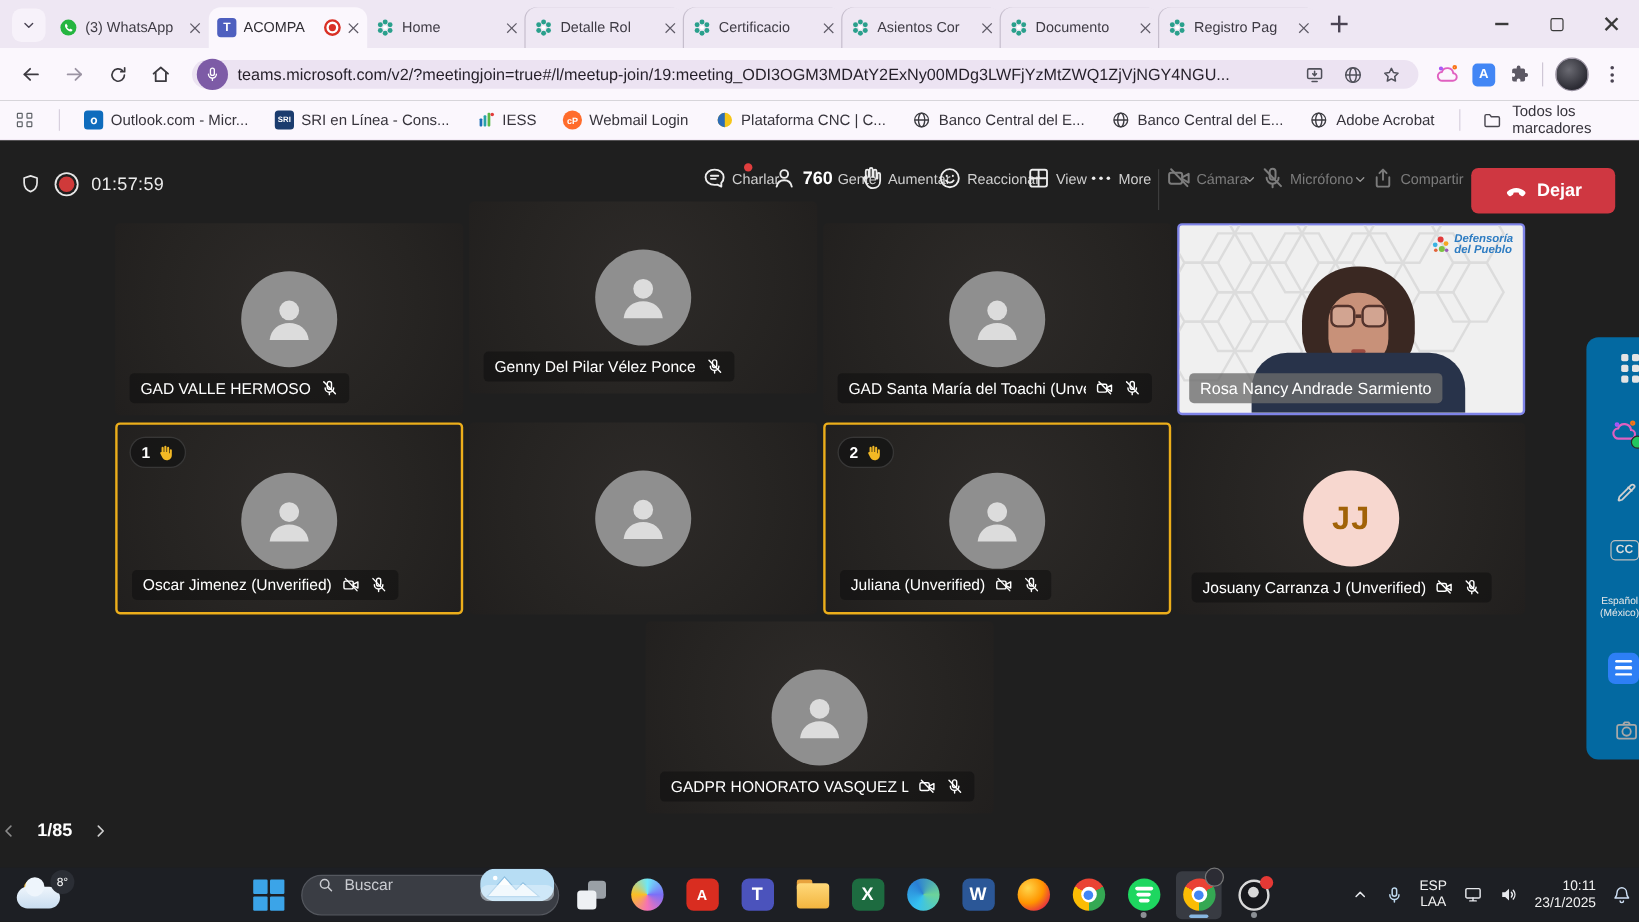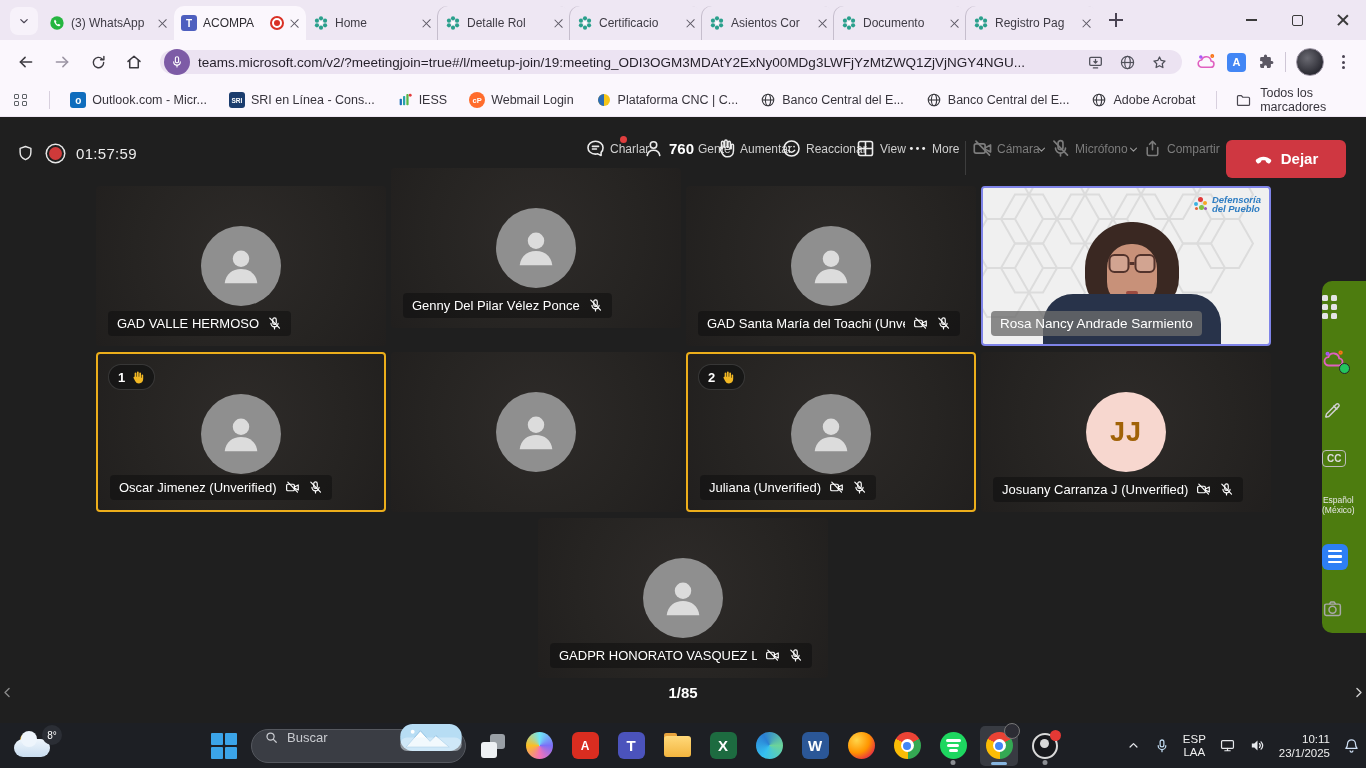--- a/index.html
+++ b/index.html
@@ -101,27 +101,27 @@
   .mouth{position:absolute;left:52%;top:103px;transform:translateX(-50%);width:12px;height:3.5px;background:#9c4b40;border-radius:2px;}
   .torso{position:absolute;left:52%;bottom:0;transform:translateX(-50%);width:178px;height:50px;background:#28334a;border-radius:30px 30px 0 0;}
   .vneck{position:absolute;left:52%;bottom:36px;transform:translateX(-50%);width:18px;height:16px;background:#b07f69;}
   .dlogo{position:absolute;right:8px;top:7px;display:flex;align-items:center;gap:5px;}
   .dots{position:relative;width:14px;height:14px;}
   .dots i{position:absolute;border-radius:50%;}
   .dlogo-text{display:flex;flex-direction:column;line-height:9px;color:#2d7cc2;font-size:9.5px;font-weight:bold;font-style:italic;text-align:left;}
   .plate.vplate{background:rgba(108,108,108,.78);left:8px;bottom:8px;font-size:13.5px;}
 
   
-  .pager{position:absolute;left:0;top:684px;width:1366px;display:flex;align-items:center;justify-content:space-between;gap:16px;color:#fff;}
+  .pager{position:absolute;left:0;top:684px;width:1366px;display:flex;align-items:center;justify-content:flex-start;gap:16px;color:#fff;}
   .pchev{color:#8a8a8a;display:flex;}
   .pchev.on{color:#cfcfcf;}
   .pnum{font-size:15px;font-weight:bold;}
 
   
-  .sidepanel{position:absolute;left:1322px;top:281px;width:44px;height:352px;background:#4d7c0f;border-radius:10px 0 0 10px;display:flex;flex-direction:column;align-items:flex-start;justify-content:space-between;padding:14px 0;box-sizing:border-box;}
+  .sidepanel{position:absolute;left:1322px;top:281px;width:44px;height:352px;background:#0369a1;border-radius:10px 0 0 10px;display:flex;flex-direction:column;align-items:flex-end;justify-content:space-between;padding:14px 0;box-sizing:border-box;}
   .sp{display:flex;align-items:center;justify-content:center;color:#cfcfcf;}
   .ccbox{border:1.6px solid #bdbdbd;border-radius:4px;color:#dcdcdc;font-size:10px;font-weight:bold;padding:2px 4px;}
   .splang{color:#e8e8e8;font-size:8.5px;line-height:10px;text-align:center;}
   .docblue{width:26px;height:26px;border-radius:6px;background:#2d7ff5;display:flex;flex-direction:column;align-items:center;justify-content:center;gap:3px;}
   .docblue i{width:14px;height:2.4px;background:#fff;border-radius:1px;}
   .griddots{display:grid;grid-template-columns:6px 6px;grid-gap:3px;}
   .griddots i{width:6px;height:6px;background:#e4e4e4;border-radius:1.5px;}
   .cloudwrap{position:relative;}
   .cloudwrap .gdot{position:absolute;right:-4px;bottom:-2px;width:9px;height:9px;border-radius:50%;background:#22c55e;border:1.5px solid #282828;}
 

